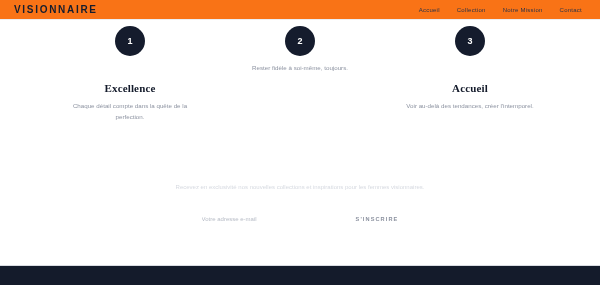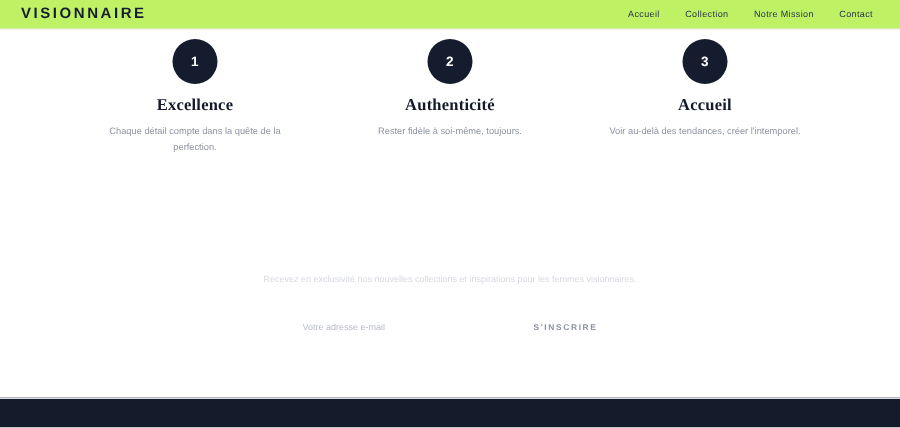--- a/index.html
+++ b/index.html
@@ -24,21 +24,21 @@
 
   
   .header {
     position: absolute;
     top: 0;
     left: 0;
     width: 600px;
     height: 20px;
     box-sizing: border-box;
     border-bottom: 1px solid #eceef1;
-    background: #bef264;
+    background: #f97316;
     display: flex;
     align-items: center;
     justify-content: space-between;
     padding: 0 14px;
   }
   .brand {
     font-size: 10px;
     font-weight: bold;
     letter-spacing: 1.7px;
     color: #161d2e;
@@ -85,21 +85,21 @@
     background: #151c2d;
     color: #ffffff;
     display: flex;
     align-items: center;
     justify-content: center;
     font-size: 9px;
     font-weight: bold;
     letter-spacing: 0.2px;
   }
   .value-title {
-    margin-top: 8px;
+    margin-top: 26px;
     font-family: "Liberation Serif", serif;
     font-size: 11px;
     font-weight: bold;
     color: #131a2a;
     letter-spacing: 0.15px;
   }
   .value-desc {
     margin-top: 7px;
     font-size: 6.2px;
     line-height: 1.75;
@@ -187,21 +187,20 @@
   <div class="values">
 
     <div class="value-col">
       <div class="badge">1</div>
       <div class="value-title">Excellence</div>
       <div class="value-desc">Chaque détail compte dans la quête de la perfection.</div>
     </div>
 
     <div class="value-col">
       <div class="badge">2</div>
-      <div class="value-title">Authenticité</div>
       <div class="value-desc">Rester fidèle à soi-même, toujours.</div>
     </div>
 
     <div class="value-col">
       <div class="badge">3</div>
       <div class="value-title">Accueil</div>
       <div class="value-desc">Voir au-delà des tendances, créer l'intemporel.</div>
     </div>
 
   </div>

